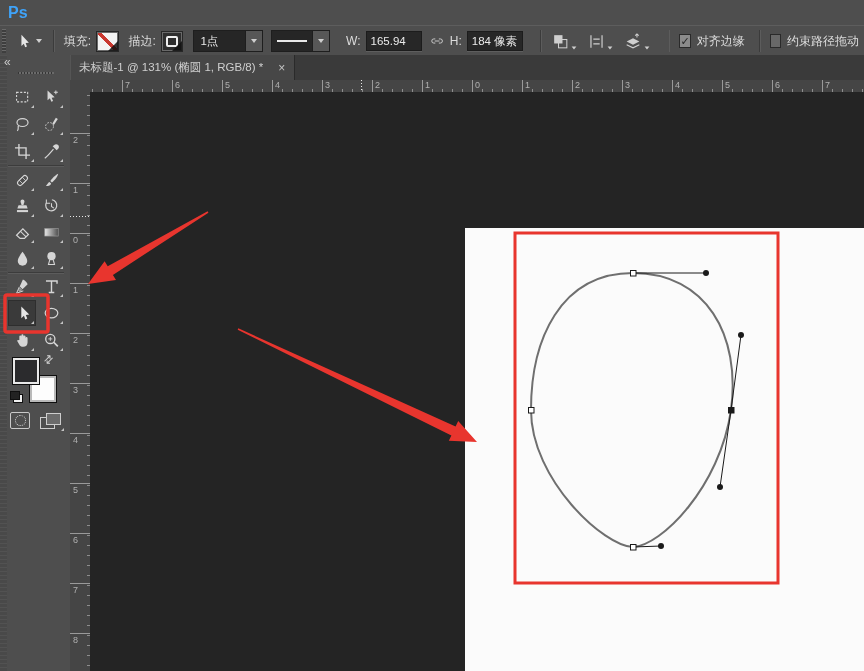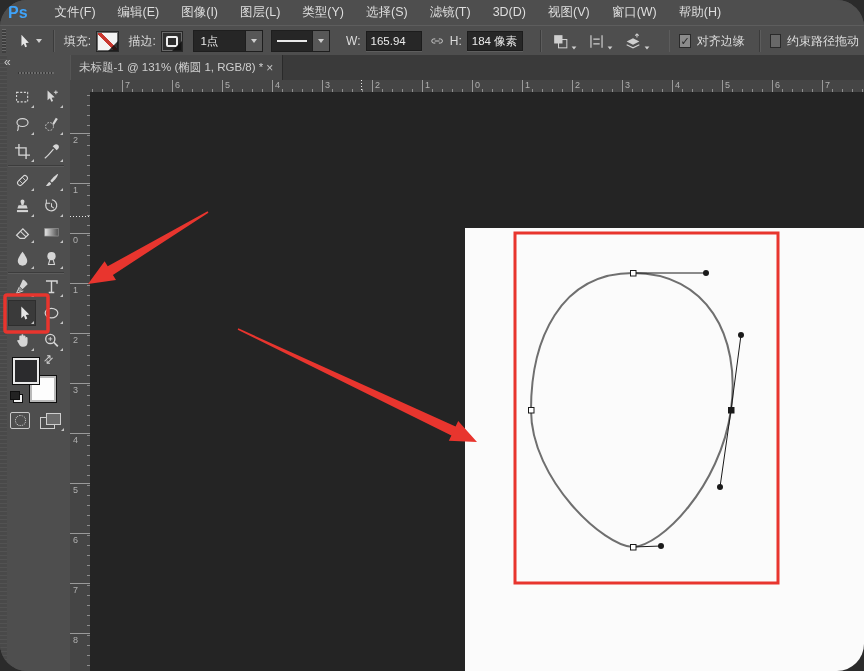--- a/index.html
+++ b/index.html
@@ -1,17 +1,17 @@
 <!DOCTYPE html>
 <html><head>
 <meta charset="utf-8">
 <style>
   html,body{margin:0;padding:0;background:#2b2b2b;}
   #app{position:relative;width:864px;height:671px;overflow:hidden;background:#4e4e4e;
-       font-family:"Liberation Sans","DejaVu Sans",sans-serif;user-select:none;border-radius:27px;}
+       font-family:"Liberation Sans","DejaVu Sans",sans-serif;user-select:none;}
   
   .menubar{position:absolute;top:0;left:0;right:0;height:25px;background:#4e4e4e;
            border-bottom:1px solid #2c2c2c;display:flex;align-items:center;padding-left:8px;}
   .ps-logo{color:#3fa3f9;font-weight:bold;font-size:16px;margin-right:16px;letter-spacing:0;}
   #menus{display:flex;height:100%;align-items:center;}
   .menu-item{color:#dedede;font-size:12.5px;padding:0 11px;line-height:25px;cursor:default;}
   
   .optionsbar{position:absolute;top:25px;left:0;right:0;height:30px;background:#4e4e4e;
               border-top:1px solid #5d5d5d;border-bottom:1px solid #2a2a2a;
               display:flex;align-items:center;font-size:12px;color:#dcdcdc;}
@@ -63,21 +63,21 @@
   .quickmask{position:absolute;left:10px;top:357px;width:18px;height:15px;border:1px solid #c9c9c9;border-radius:2px;
              display:flex;align-items:center;justify-content:center;}
   .quickmask .dc{width:9px;height:9px;border:1px dotted #d6d6d6;border-radius:50%;}
   .screenmode{position:absolute;left:40px;top:358px;width:22px;height:16px;}
   .screenmode .r1{position:absolute;left:0;top:4px;width:13px;height:10px;border:1px solid #cdcdcd;background:#4e4e4e;}
   .screenmode .r2{position:absolute;left:6px;top:0;width:13px;height:10px;border:1px solid #cdcdcd;background:#6b6b6b;}
   .screenmode::after{content:"";position:absolute;right:-2px;bottom:-2px;width:0;height:0;
                border-left:3px solid transparent;border-bottom:3px solid #c4c4c4;}
   
   .tabbar{position:absolute;left:70px;right:0;top:55px;height:25px;background:#3a3a3a;display:flex;border-bottom:1px solid #2c2c2c;}
-  .tab{background:#474747;color:#cfcfcf;font-size:11.5px;display:flex;align-items:center;gap:3px;
+  .tab{background:#474747;color:#cfcfcf;font-size:11.5px;display:flex;align-items:center;gap:15px;
        padding:0 9px;border-right:1px solid #2a2a2a;box-shadow:1px 0 0 #555 inset;}
   .tab-close{color:#c2c2c2;font-size:12px;line-height:10px;}
   
   .ruler-corner{position:absolute;left:70px;top:80px;width:20px;height:12px;background:#454545;
                 border-right:1px solid #272727;border-bottom:1px solid #272727;}
   .ruler-top{position:absolute;left:90px;right:0;top:80px;height:12px;background:#454545;border-bottom:1px solid #272727;
       background-image:repeating-linear-gradient(to right,#8d8d8d 0 1px,transparent 1px 10px);
       background-size:100% 3px;background-repeat:no-repeat;background-position:2px 100%;}
   .ruler-left{position:absolute;left:70px;top:92px;width:20px;bottom:0;background:#454545;border-right:1px solid #272727;
       background-image:repeating-linear-gradient(to bottom,#8d8d8d 0 1px,transparent 1px 10px);
@@ -95,33 +95,20 @@
   .doc{position:absolute;left:375px;top:136px;width:399px;height:443px;background:#fbfbfb;}
   #overlay{position:absolute;left:0;top:0;z-index:60;pointer-events:none;}
 </style>
 </head>
 <body>
 
 <div id="app">
 
   <div class="menubar">
     <span class="ps-logo">Ps</span>
-    <nav id="menus">
-        <div class="menu-item">文件(F)</div>
-        <div class="menu-item">编辑(E)</div>
-        <div class="menu-item">图像(I)</div>
-        <div class="menu-item">图层(L)</div>
-        <div class="menu-item">类型(Y)</div>
-        <div class="menu-item">选择(S)</div>
-        <div class="menu-item">滤镜(T)</div>
-        <div class="menu-item">3D(D)</div>
-        <div class="menu-item">视图(V)</div>
-        <div class="menu-item">窗口(W)</div>
-        <div class="menu-item">帮助(H)</div>
-      </nav>
   </div>
 
   <div class="optionsbar">
     <div class="opt-grip"></div>
     <div class="tool-preset">
       <svg width="17" height="17" viewBox="0 0 24 24">
         <path d="M10.5 2.5 V18.5 L13.9 15.2 L15.8 20 L18.3 18.9 L16.4 14.2 L21 13.7 Z" fill="#e6e6e6"></path>
         </svg>
       <span class="caret-down"></span>
     </div>

